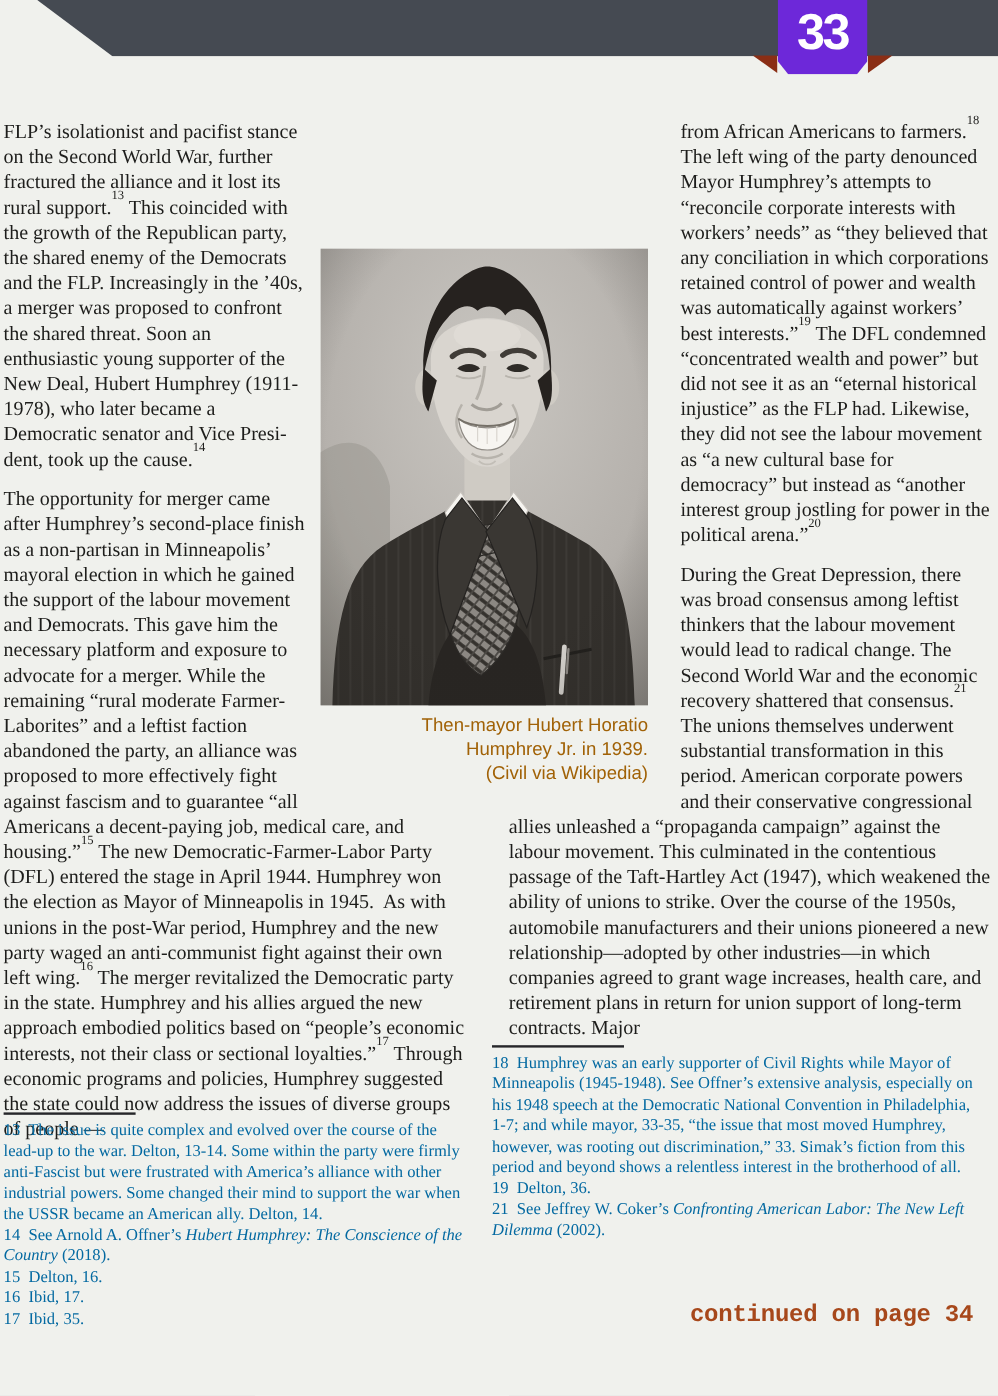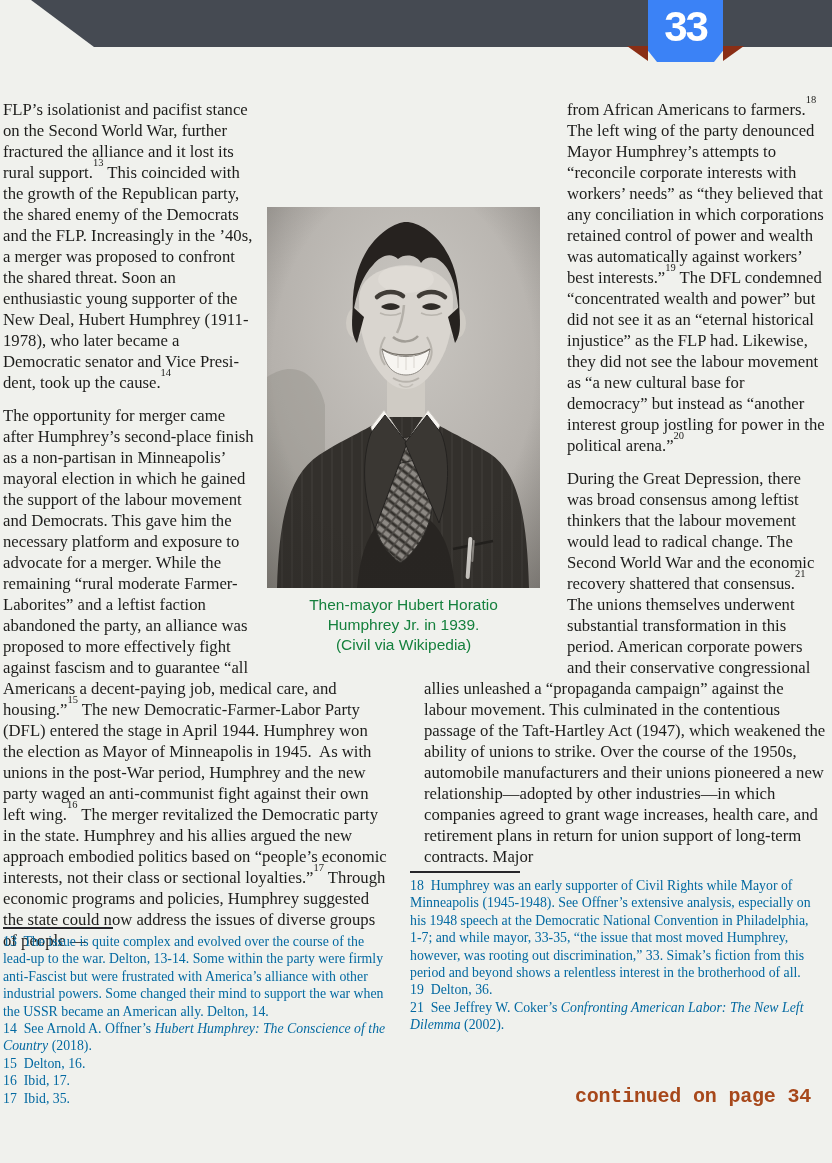--- a/index.html
+++ b/index.html
@@ -43,40 +43,40 @@
     position:absolute;font-size:13.8px;line-height:17.4px;color:#0369a1;
   }
   .fnblock.left{left:3px;top:927px;width:389px;}
   .fnblock.right{left:410px;top:871px;width:402px;}
   .fn-rule{width:110px;border-top:2px solid #26262a;margin:0 0 4px 0;}
   .footnote{margin:0;}
   
   figure.photo{position:absolute;left:267px;top:207px;width:273px;margin:0;}
   figure.photo svg{display:block;}
   figcaption{
-    margin-top:7px;text-align:center;
+    margin-top:7px;text-align:right;
     font-family:"Liberation Sans",sans-serif;font-size:15.5px;
-    line-height:20px;color:#15803d;font-weight:500;
+    line-height:20px;color:#a16207;font-weight:500;
   }
   
   .continued{
     position:absolute;right:21px;top:1085px;
     font-family:"Liberation Sans",sans-serif;font-weight:bold;
     font-size:20px;letter-spacing:-0.2px;
   }
 </style>
 </head>
 <body>
 
 <div class="page" style="background: rgb(240, 241, 237);">
 
   <div class="band" style="background: rgb(69, 74, 82);"></div>
   <div class="notch l" style="background: rgb(138, 46, 21);"></div>
   <div class="notch r" style="background: rgb(138, 46, 21);"></div>
-  <div class="tab" style="background: #3b82f6;">
+  <div class="tab" style="background: #6d28d9;">
     <span class="num">33</span>
   </div>
 
   <div class="columns">
     <div class="col left">
       <div class="spacer-r"></div>
       <p class="body">FLP’s isolationist and pacifist stance on the Second World War, further fractured the alliance and it lost its rural support.<sup>13</sup> This coincided with the growth of the Republican party, the shared enemy of the Demo­crats and the FLP. Increasingly in the ’40s, a merger was proposed to confront the shared threat. Soon an enthusiastic young supporter of the New Deal, Hubert Humphrey (1911-1978), who later became a Democratic senator and Vice Presi­dent, took up the cause.<sup>14</sup></p>
       <p class="body">The opportunity for merger came after Humphrey’s second-place finish as a non-partisan in Minne­apolis’ mayoral election in which he gained the support of the labour movement and Democrats. This gave him the necessary platform and exposure to advocate for a merger. While the remaining “rural moderate Farmer-Laborites” and a leftist faction abandoned the party, an alliance was proposed to more effectively fight against fas­cism and to guarantee “all Ameri­cans a decent-paying job, medical care, and housing.”<sup>15</sup> The new Democratic-Farm­er-Labor Party (DFL) entered the stage in April 1944. Humphrey won the election as Mayor of Minneapolis in 1945.&nbsp; As with unions in the post-War period, Hum­phrey and the new party waged an anti-communist fight against their own left wing.<sup>16</sup> The merger revital­ized the Democratic party in the state. Humphrey and his allies argued the new approach embodied politics based on “people’s economic interests, not their class or sectional loyalties.”<sup>17</sup> Through economic programs and policies, Humphrey suggested the state could now address the issues of diverse groups of people —</p>
     </div>
     <div class="col right">

